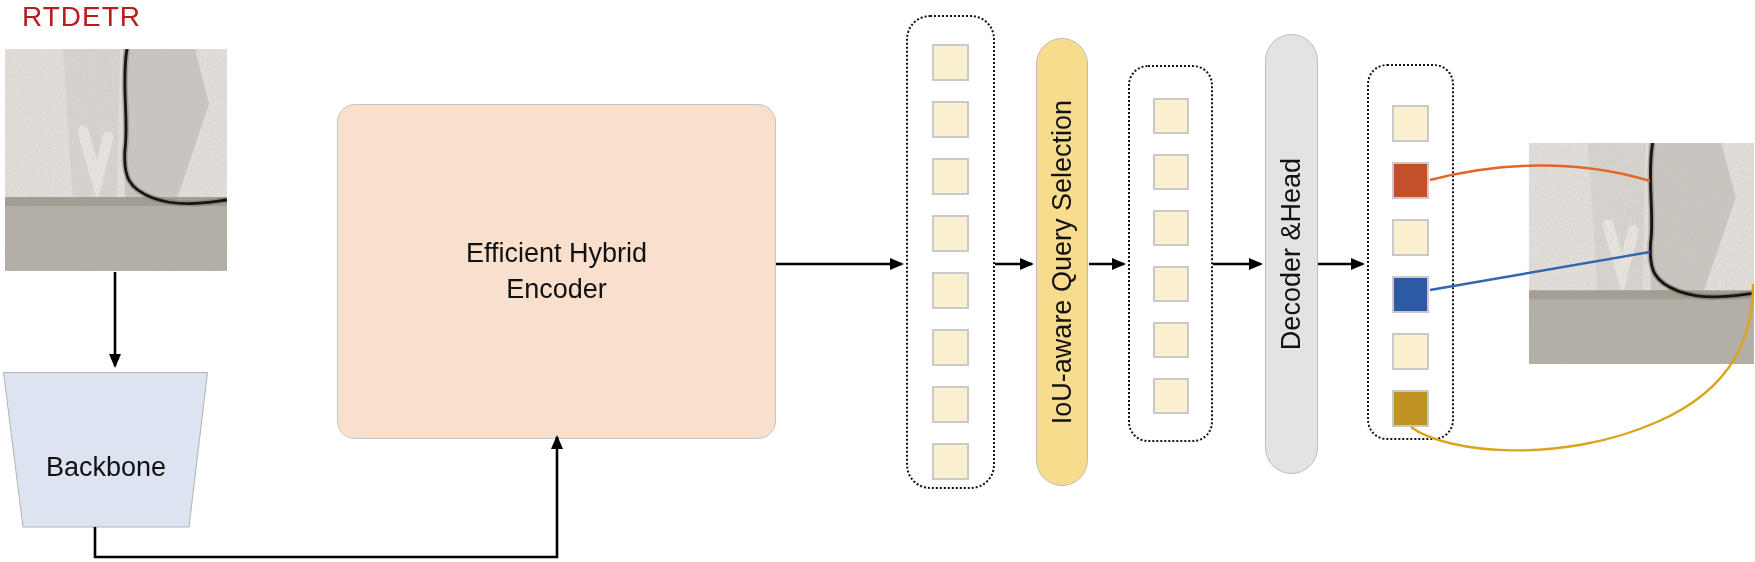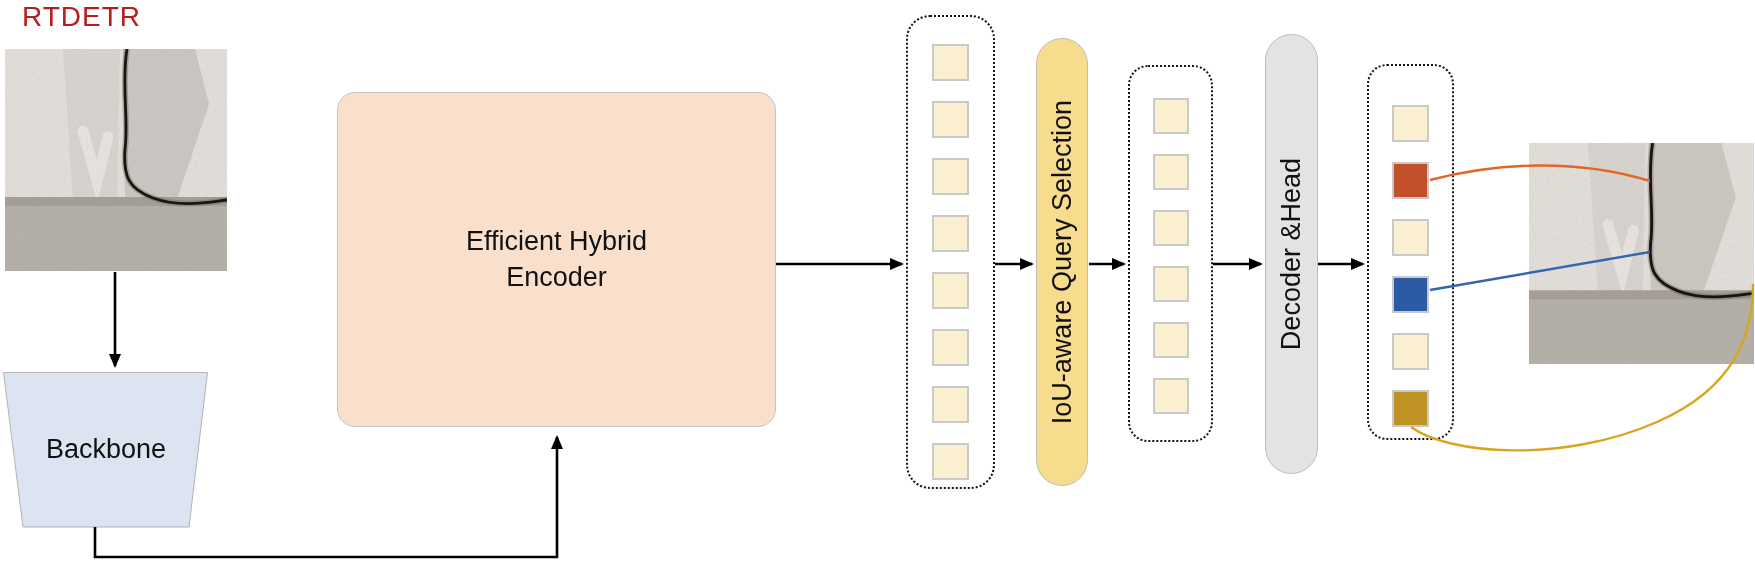--- a/index.html
+++ b/index.html
@@ -58,25 +58,25 @@
 
   <div class="abs title" style="left:22px; top:1px;">RTDETR</div>
 
   <svg class="abs imgsvg" style="left:5px; top:49px;" width="222" height="222">
     <use href="#crackimg"></use>
   </svg>
 
   <svg class="abs" style="left:3px; top:372px;" width="206" height="156">
     <polygon points="0.5,0.5 204.5,0.5 186,155 20,155" stroke="#b3b3b3" stroke-width="1" fill="#dce3f1"></polygon>
   </svg>
-  <div class="abs flexc" style="left:3px; top:372px; width:206px; height:155px;">
+  <div class="abs flexc" style="left:3px; top:372px; width:206px; height:191px;">
     <span class="node-label">Backbone</span>
   </div>
 
-  <div class="abs round-rect flexc" style="left: 337px; top: 92px; width: 439px; height: 335px; background-color: rgb(248, 224, 205);">
+  <div class="abs round-rect flexc" style="left: 337px; top: 104px; width: 439px; height: 335px; background-color: rgb(248, 224, 205);">
     <div class="node-label" style="width:260px;">Efficient Hybrid Encoder</div>
   </div>
 
   <div class="abs dotted-box" id="tokens-1" style="left:906px; top:15px; width:89px; height:474px; border-radius:24px; padding-top:27px; gap:20px;">
       <div class="token" style="width: 37px; height: 37px; background: rgb(250, 240, 208);"></div>
       <div class="token" style="width: 37px; height: 37px; background: rgb(250, 240, 208);"></div>
       <div class="token" style="width: 37px; height: 37px; background: rgb(250, 240, 208);"></div>
       <div class="token" style="width: 37px; height: 37px; background: rgb(250, 240, 208);"></div>
       <div class="token" style="width: 37px; height: 37px; background: rgb(250, 240, 208);"></div>
       <div class="token" style="width: 37px; height: 37px; background: rgb(250, 240, 208);"></div>

